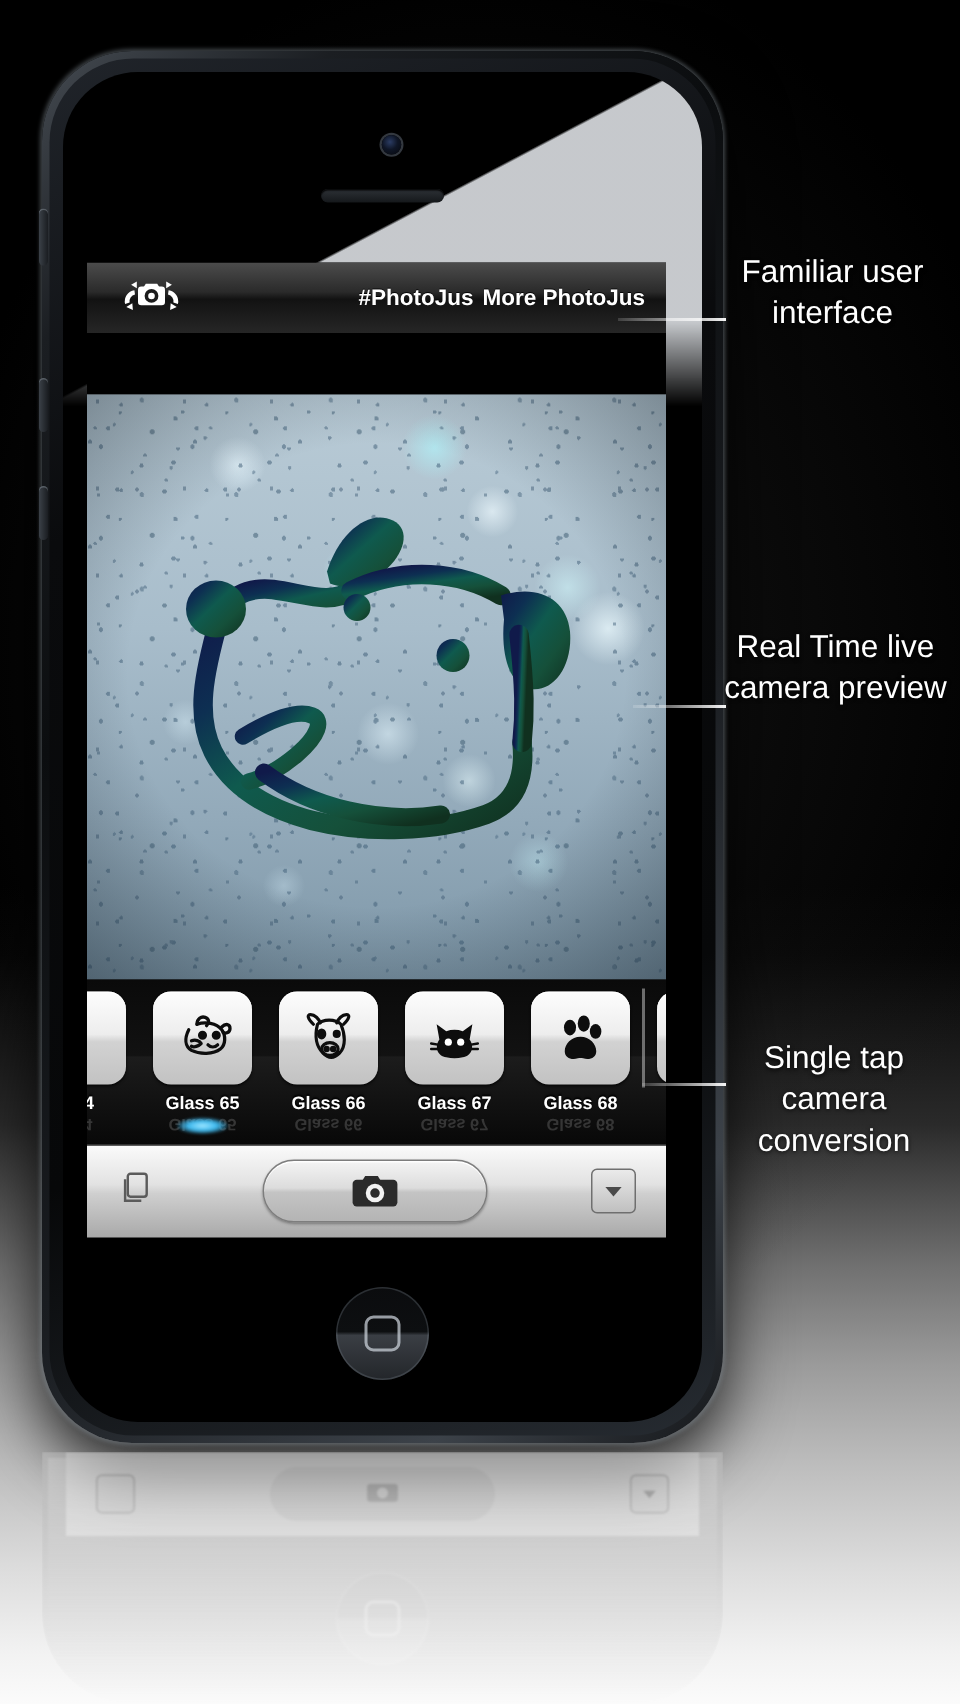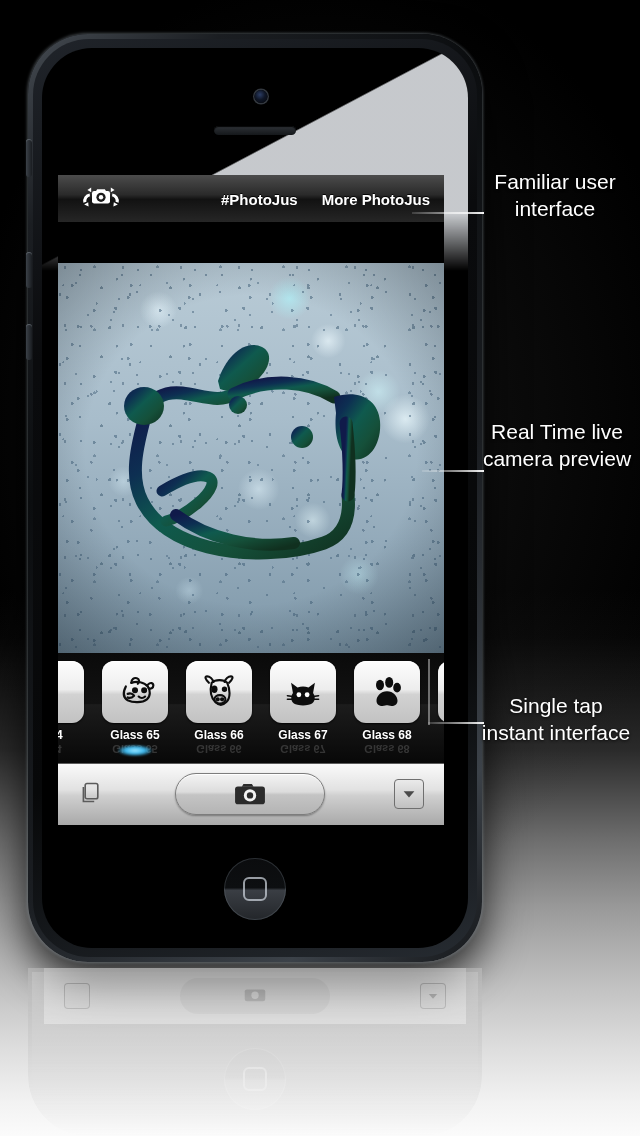--- a/index.html
+++ b/index.html
@@ -99,21 +99,21 @@
     background:linear-gradient(to bottom,#4c4c4c 0%,#2a2a2a 42%,#121212 52%,#262626 100%);
     border-bottom:1px solid #000;
     display:flex; align-items:center;
   }
   #flip-camera-button {
     position:absolute; left:22px; top:50%; transform:translateY(-50%);
     width:42px; height:28px;
   }
   .nav-actions {
     position:absolute; right:14px; top:50%; transform:translateY(-50%);
-    display:flex; align-items:center; gap:24px;
+    display:flex; align-items:center; gap:6px;
   }
   .nav-label {
     color:#fff; font-size:15px; font-weight:bold;
     text-shadow:0 -1px 0 rgba(0,0,0,.85);
     white-space:nowrap;
   }
 
   
   #letterbox-top { height:40px; background:#000; }
 
@@ -548,13 +548,13 @@
   </div>
 </div>
 
 <div class="leader-line" id="leader-1"></div>
 <div class="callout" id="callout-1">Familiar user interface</div>
 
 <div class="leader-line" id="leader-2"></div>
 <div class="callout" id="callout-2">Real Time live camera preview</div>
 
 <div class="leader-line" id="leader-3"></div>
-<div class="callout" id="callout-3">Single tap instant interface</div>
+<div class="callout" id="callout-3">Single tap camera conversion</div>
 
 </body></html>

